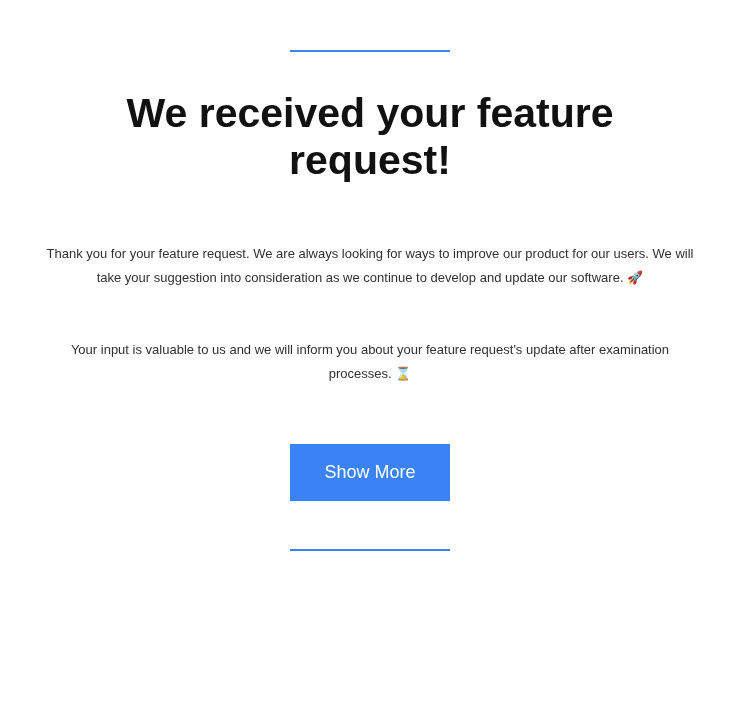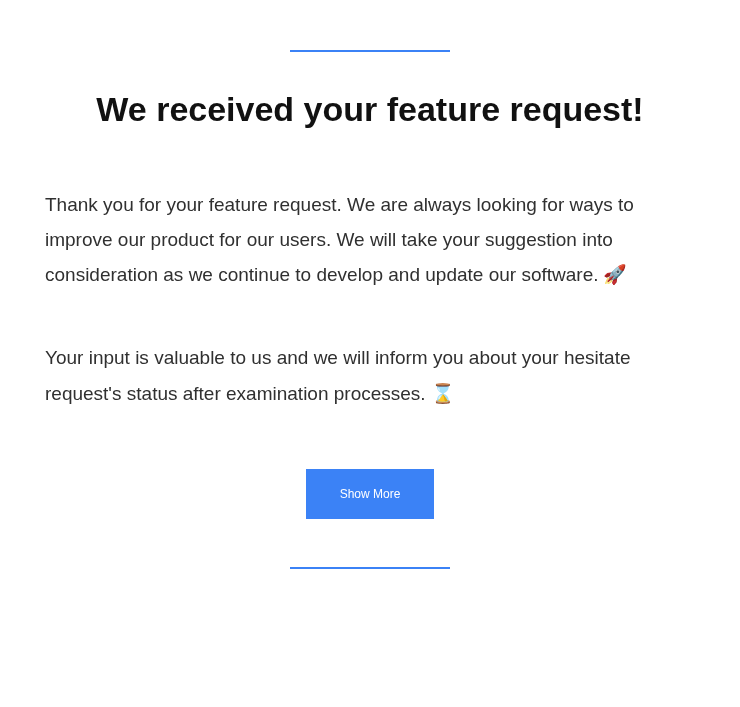--- a/index.html
+++ b/index.html
@@ -23,41 +23,41 @@
       background-color: #3b82f6;
       margin: 0 auto;
     }
     .divider-top {
       margin-bottom: 38px;
     }
     .divider-bottom {
       margin-top: 48px;
     }
     .title {
-      font-size: 34px;
+      font-size: 41px;
       font-weight: 700;
       color: #111111;
       text-align: center;
       margin-bottom: 58px;
     }
     .paragraph {
-      font-size: 19px;
+      font-size: 13px;
       line-height: 1.85;
       color: #303030;
-      text-align: left;
+      text-align: center;
       margin-bottom: 48px;
     }
     .paragraph:last-of-type {
       margin-bottom: 58px;
     }
     .btn {
       display: inline-block;
       background-color: #3b82f6;
       color: #ffffff;
-      font-size: 12px;
+      font-size: 18px;
       padding: 18px 34px;
       border: none;
       cursor: pointer;
       font-family: inherit;
       text-align: center;
       margin: 0 auto;
     }
     .btn-container {
       text-align: center;
       width: 100%;
@@ -69,21 +69,21 @@
 </head>
 <body>
 
 <div class="content">
   <div class="divider divider-top"></div>
 
   <h1 class="title">We received your feature request!</h1>
 
   <p class="paragraph">Thank you for your feature request. We are always looking for ways to improve our product for our users. We will take your suggestion into consideration as we continue to develop and update our software. 🚀</p>
 
-  <p class="paragraph">Your input is valuable to us and we will inform you about your hesitate request's status after examination processes. ⌛</p>
+  <p class="paragraph">Your input is valuable to us and we will inform you about your feature request's update after examination processes. ⌛</p>
 
 
   <div class="btn-container">
     <button class="btn">Show More</button>
   </div>
 
   <div class="divider divider-bottom"></div>
 </div>
 
 </body></html>

